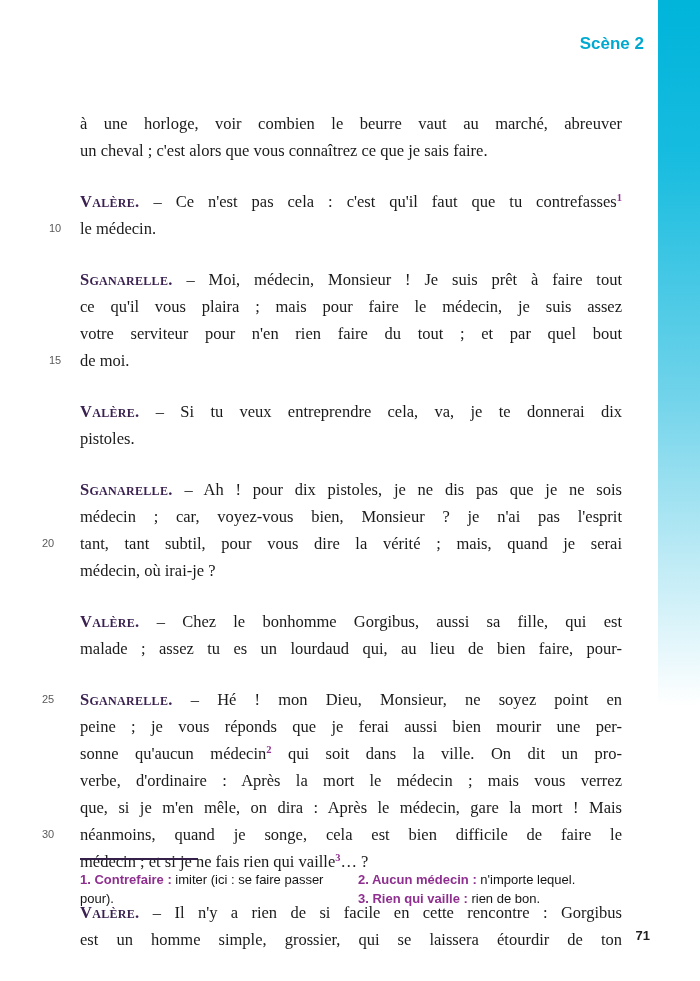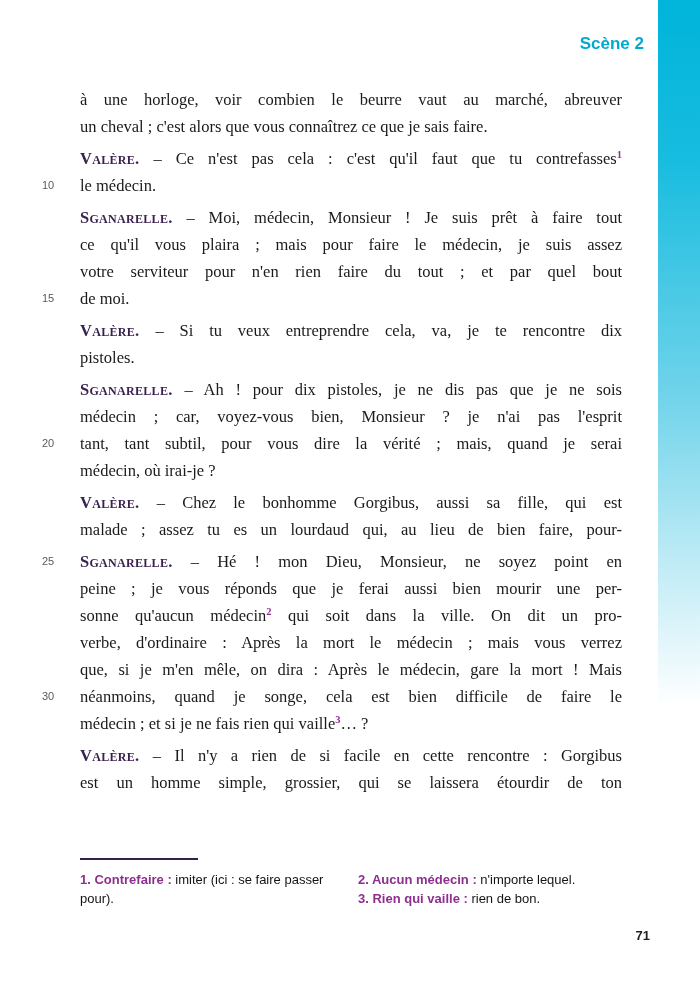--- a/index.html
+++ b/index.html
@@ -20,31 +20,31 @@
     background:linear-gradient(180deg,#00b4da 0%,#17bcdf 16%,#6fd3ea 40%,#c2ecf6 58%,#ffffff 72%);
   }
   .scene-label{
     position:absolute; top:34px; right:56px;
     font-family:"Liberation Sans", sans-serif;
     font-weight:bold; font-size:17px; color:var(--cyan);text-align:right;
   }
   .text-block{
     position:absolute; left:80px; top:86px; width:542px;
   }
-  .para{ margin-bottom:5px; }
+  .para{ margin-bottom:5px;margin-top:24px; }
   .line{
     position:relative;
     font-size:16.5px; line-height:27px; color:#1a1a1a;
     text-align:justify; text-align-last:justify;
   }
   .line.last{ text-align-last:auto; }
   .lnum{
     position:absolute; left:-38px; top:0; width:26px;
     font-family:"Liberation Sans", sans-serif;
-    font-size:11px; line-height:27px; color:#5a5a5a; text-align:left;
+    font-size:11px; line-height:27px; color:#5a5a5a; text-align:center;
   }
   .seg-speaker{
     font-variant:small-caps; font-weight:bold; color:var(--speaker);
     letter-spacing:.3px;
   }
   .seg-italic{ }
   .seg-sup{
     color:var(--fnpurple); font-weight:bold;
     font-size:10.5px; vertical-align:super; line-height:0;
   }
@@ -85,21 +85,21 @@
       <div class="line"><span class="seg-speaker">Valère.</span><span class="seg-plain"> – Ce n'est pas cela : c'est qu'il faut que tu contrefasses</span><span class="seg-sup">1</span></div>
       <div class="line last"><span class="lnum">10</span><span class="seg-plain">le médecin.</span></div>
     </div>
     <div class="para">
       <div class="line"><span class="seg-speaker">Sganarelle.</span><span class="seg-plain"> – Moi, médecin, Monsieur ! Je suis prêt à faire tout</span></div>
       <div class="line"><span class="seg-plain">ce qu'il vous plaira ; mais pour faire le médecin, je suis assez</span></div>
       <div class="line"><span class="seg-plain">votre serviteur pour n'en rien faire du tout ; et par quel bout</span></div>
       <div class="line last"><span class="lnum">15</span><span class="seg-plain">de moi.</span></div>
     </div>
     <div class="para">
-      <div class="line"><span class="seg-speaker">Valère.</span><span class="seg-plain"> – Si tu veux entreprendre cela, va, je te rencontre dix</span></div>
+      <div class="line"><span class="seg-speaker">Valère.</span><span class="seg-plain"> – Si tu veux entreprendre cela, va, je te donnerai dix</span></div>
       <div class="line last"><span class="seg-plain">pistoles.</span></div>
     </div>
     <div class="para">
       <div class="line"><span class="seg-speaker">Sganarelle.</span><span class="seg-plain"> – Ah ! pour dix pistoles, je ne dis pas que je ne sois</span></div>
       <div class="line"><span class="seg-plain">médecin ; car, voyez-vous bien, Monsieur ? je n'ai pas l'esprit</span></div>
       <div class="line"><span class="lnum">20</span><span class="seg-plain">tant, tant subtil, pour vous dire la vérité ; mais, quand je serai</span></div>
       <div class="line last"><span class="seg-plain">médecin, où irai-je ?</span></div>
     </div>
     <div class="para">
       <div class="line"><span class="seg-speaker">Valère.</span><span class="seg-plain"> – Chez le bonhomme Gorgibus, aussi sa fille, qui est</span></div>

